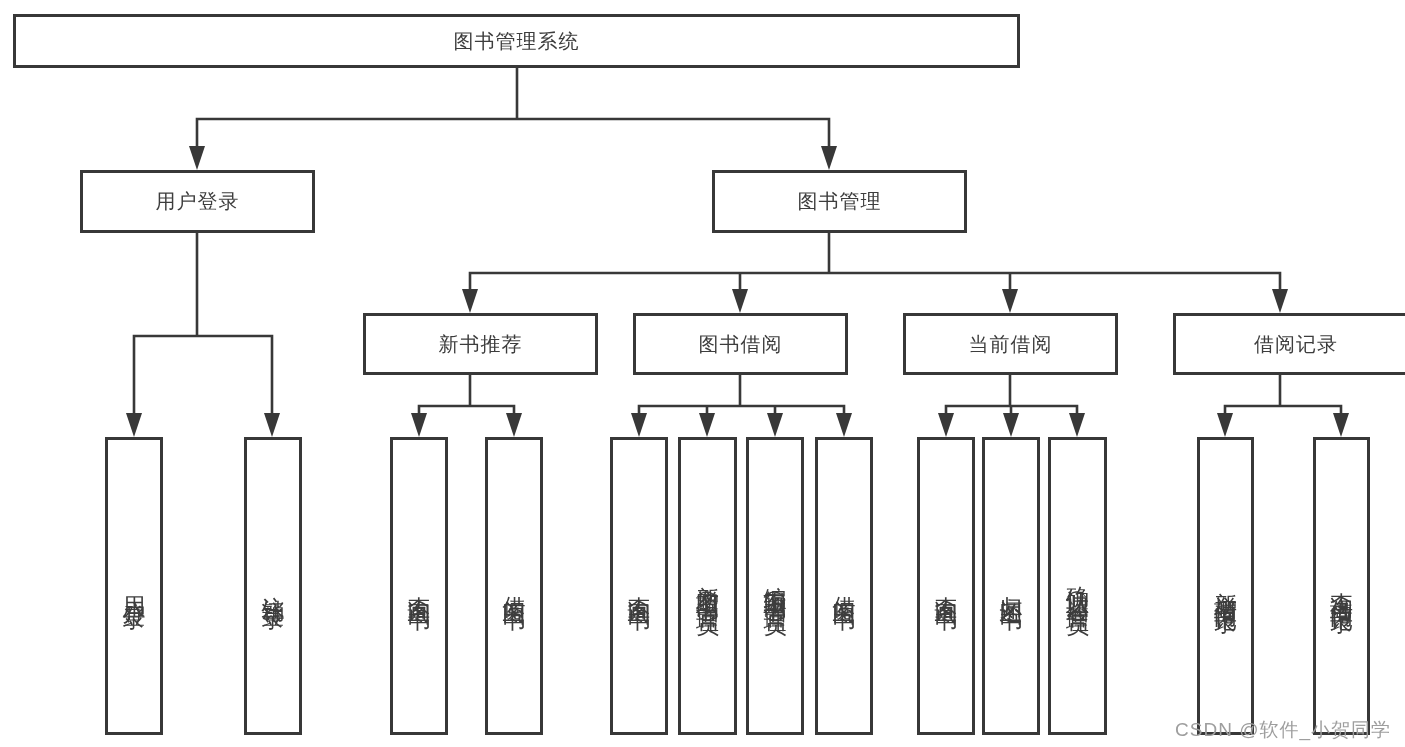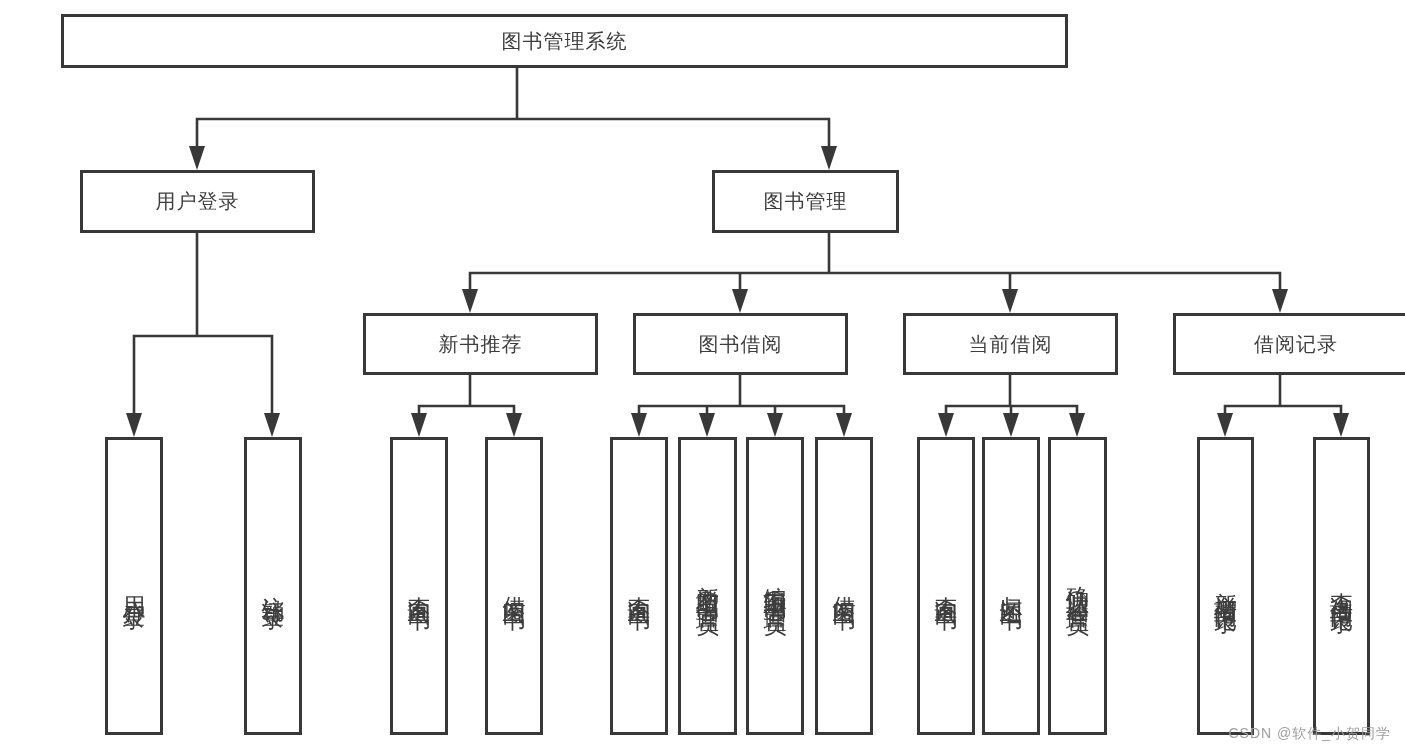--- a/index.html
+++ b/index.html
@@ -39,21 +39,21 @@
     stroke-width:2.6;
   }
   #edges path.arrow{
     fill:#383838;
     stroke:none;
   }
   .watermark{
     position:absolute;
     right:14px;
     bottom:4px;
-    font-size:14px;
+    font-size:19px;
     color:#9e9e9e;
     letter-spacing:1px;
     z-index:5;
   }
 </style>
 </head>
 <body>
 
 <div id="canvas">
 
@@ -98,28 +98,28 @@
     <path class="arrow" d="M938 413 L954 413 L946 437 Z"></path>
     <path class="arrow" d="M1003 413 L1019 413 L1011 437 Z"></path>
     <path class="arrow" d="M1069 413 L1085 413 L1077 437 Z"></path>
 
     <path class="line" d="M1280 375 V406"></path>
     <path class="line" d="M1225 416 V406 H1341 V416"></path>
     <path class="arrow" d="M1217 413 L1233 413 L1225 437 Z"></path>
     <path class="arrow" d="M1333 413 L1349 413 L1341 437 Z"></path>
   </svg>
 
-  <div class="box root-box" style="left:13px;top:14px;width:1007px;height:54px;margin-left:48px;">
+  <div class="box root-box" style="left:13px;top:14px;width:1007px;height:54px;">
     <span>图书管理系统</span>
   </div>
 
   <div class="box" style="left:80px;top:170px;width:235px;height:63px;">
     <span>用户登录</span>
   </div>
-  <div class="box" style="left:712px;top:170px;width:187px;height:63px;">
+  <div class="box" style="left:712px;top:170px;width:255px;height:63px;">
     <span>图书管理</span>
   </div>
 
   <div class="box" style="left:363px;top:313px;width:235px;height:62px;">
     <span>新书推荐</span>
   </div>
   <div class="box" style="left:633px;top:313px;width:215px;height:62px;">
     <span>图书借阅</span>
   </div>
   <div class="box" style="left:903px;top:313px;width:215px;height:62px;">

